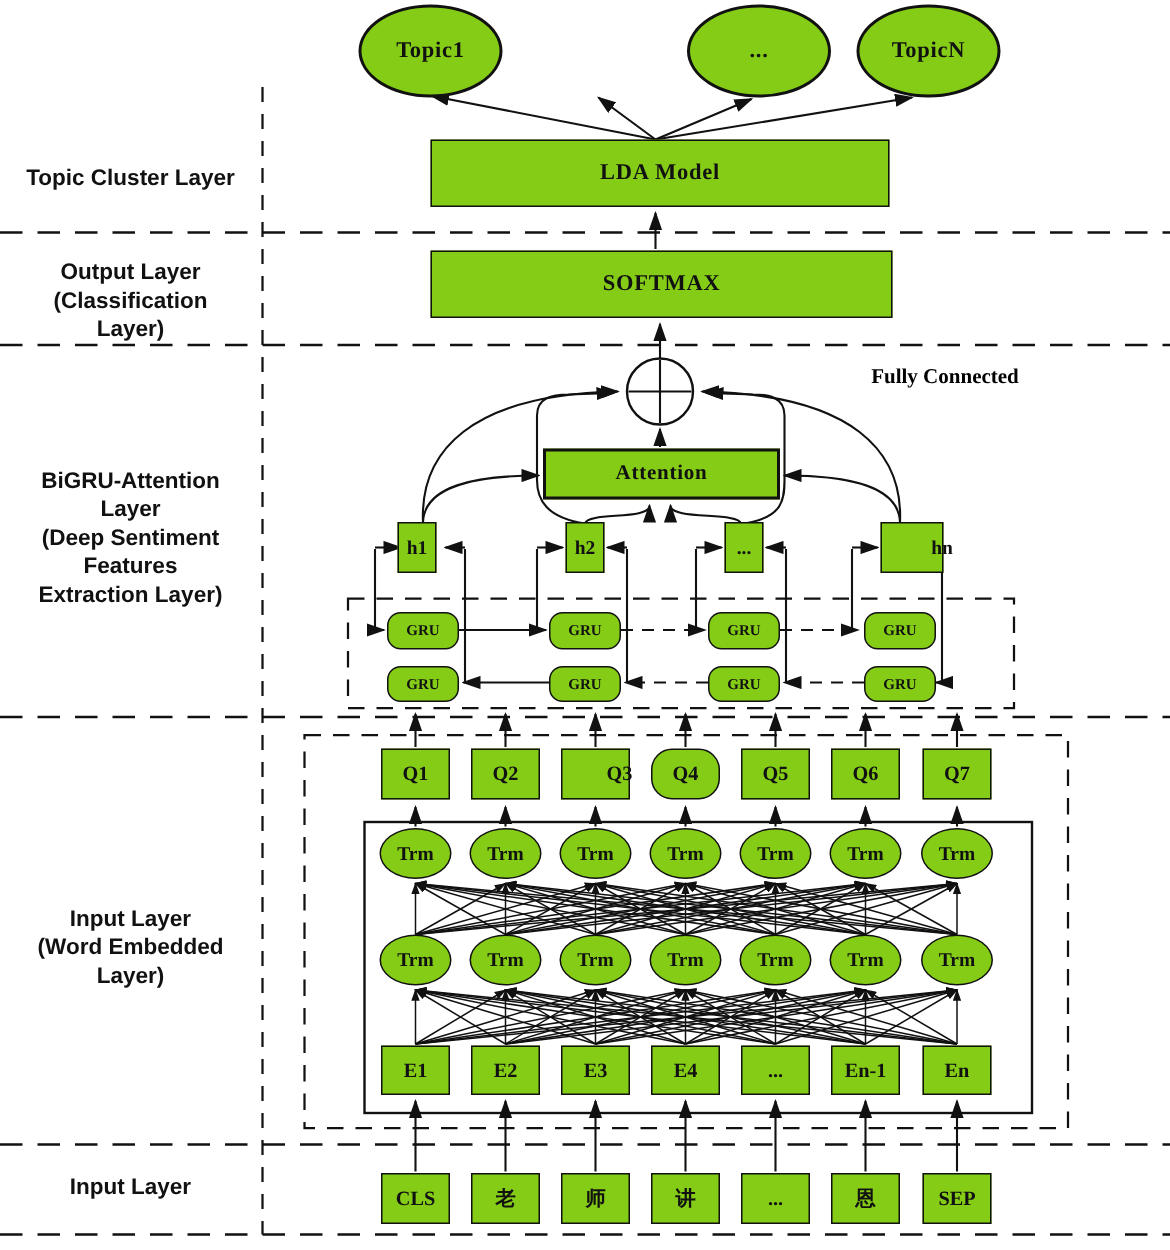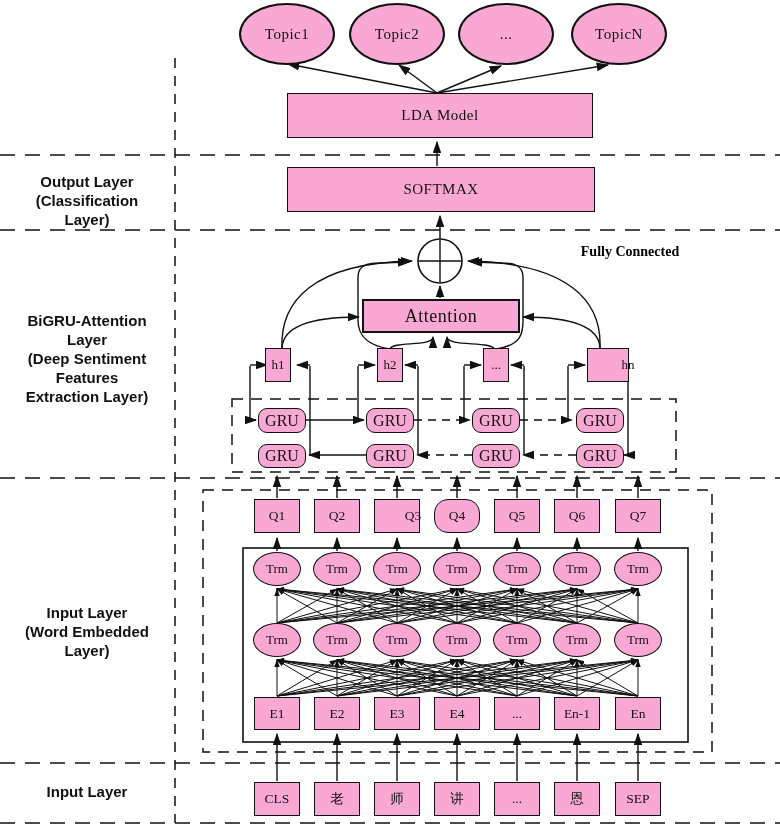--- a/index.html
+++ b/index.html
@@ -2,28 +2,28 @@
 <html><head>
 <meta charset="utf-8">
 <style>
   html,body{margin:0;padding:0;background:#fff;}
   .stage{position:relative;width:780px;height:833px;background:#fff;overflow:hidden;
          font-family:"Liberation Serif","DejaVu Serif",serif;color:#111;}
   svg.cv{position:absolute;left:0;top:0;z-index:1;}
   .lbl{position:absolute;left:2px;width:170px;text-align:center;z-index:2;
        font:700 15px/1.27 "Liberation Sans","DejaVu Sans",sans-serif;color:#111;white-space:pre-line;}
   .bx{position:absolute;display:flex;align-items:center;justify-content:center;text-align:left;
-      background:#f9a8d4;border:1.5px solid #111;box-sizing:border-box;z-index:2;
-      font-weight:400;font-size:13.5px;color:#111;}
+      background:#84cc16;border:1.5px solid #111;box-sizing:border-box;z-index:2;
+      font-weight:700;font-size:13.5px;color:#111;}
   .big{font-size:15px;letter-spacing:.5px;}
   .ell{border-radius:50%;border-width:2px;}
   .trm{border-radius:50%;font-size:13px;}
-  .rnd{border-radius:9px;font-size:16px;}
+  .rnd{border-radius:9px;font-size:10px;}
   .hbx{font-size:13px;}
-  .att{border-width:2px;font-size:18px;letter-spacing:.5px;}
+  .att{border-width:2px;font-size:14px;letter-spacing:.5px;}
   .fc{position:absolute;z-index:2;font:700 14px "Liberation Serif","DejaVu Serif",serif;
       text-align:center;color:#000000;}
   .cjk{font-family:"Liberation Serif","DejaVu Sans",sans-serif;}
 </style>
 </head>
 <body>
 
 <div class="stage">
 
   <svg id="cv" class="cv" width="780" height="833" viewBox="0 0 780 833">
@@ -212,40 +212,40 @@
         <path d="M390,349 C392,341 433,347 433,337" stroke="#111111" stroke-width="1.4" fill="none" marker-end="url(#arr)"></path>
         <path d="M494,349 C492,341 447,347 447,337" stroke="#111111" stroke-width="1.4" fill="none" marker-end="url(#arr)"></path>
       </g>
       <g>
         <circle cx="440" cy="261" r="22" fill="#fff" stroke="#111111" stroke-width="1.6"></circle>
         <line x1="440" y1="240" x2="440" y2="282" stroke="#111111" stroke-width="1.4" fill="none"></line>
         <line x1="419" y1="261" x2="461" y2="261" stroke="#111111" stroke-width="1.4" fill="none"></line>
       </g>
     </svg>
 
+  <div class="lbl" style="top:109px">Topic Cluster Layer</div>
   <div class="lbl" style="top:172px">Output Layer
 (Classification
 Layer)</div>
   <div class="lbl" style="top:311px">BiGRU-Attention
 Layer
 (Deep Sentiment
 Features
 Extraction Layer)</div>
   <div class="lbl" style="top:603px">Input Layer
 (Word Embedded
 Layer)</div>
   <div class="lbl" style="top:782px">Input Layer</div>
 
   <div class="bx big" style="left:287px;top:93px;width:306px;height:45px">LDA Model</div>
   <div class="bx big" style="left:287px;top:167px;width:308px;height:45px">SOFTMAX</div>
   <div class="bx att" style="left:362px;top:299px;width:158px;height:34px">Attention</div>
   <div class="fc" style="left:565px;top:244px;width:130px">Fully Connected</div>
 
 <div class="bx ell big" style="left: 239px; top: 3px; width: 96px; height: 62px;">Topic1</div>
-    <div class="bx ell big" style="left: 349px; top: 3px; width: 96px; height: 62px;">Topic2</div>
     <div class="bx ell big" style="left: 458px; top: 3px; width: 96px; height: 62px;">...</div>
     <div class="bx ell big" style="left: 571px; top: 3px; width: 96px; height: 62px;">TopicN</div>
     <div class="bx hbx" style="left: 265px; top: 348px; width: 26px; height: 34px;">h1</div>
     <div class="bx rnd" style="left: 258px; top: 408px; width: 48px; height: 25px;">GRU</div>
     <div class="bx rnd" style="left: 258px; top: 444px; width: 48px; height: 24px;">GRU</div>
     <div class="bx hbx" style="left: 377px; top: 348px; width: 26px; height: 34px;">h2</div>
     <div class="bx rnd" style="left: 366px; top: 408px; width: 48px; height: 25px;">GRU</div>
     <div class="bx rnd" style="left: 366px; top: 444px; width: 48px; height: 24px;">GRU</div>
     <div class="bx hbx" style="left: 483px; top: 348px; width: 26px; height: 34px;">...</div>
     <div class="bx rnd" style="left: 472px; top: 408px; width: 48px; height: 25px;">GRU</div>

